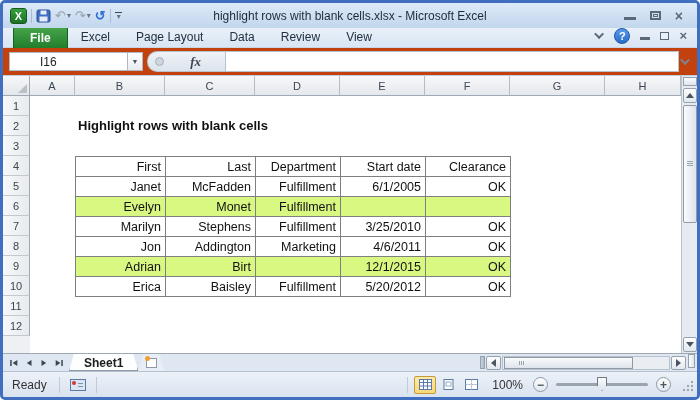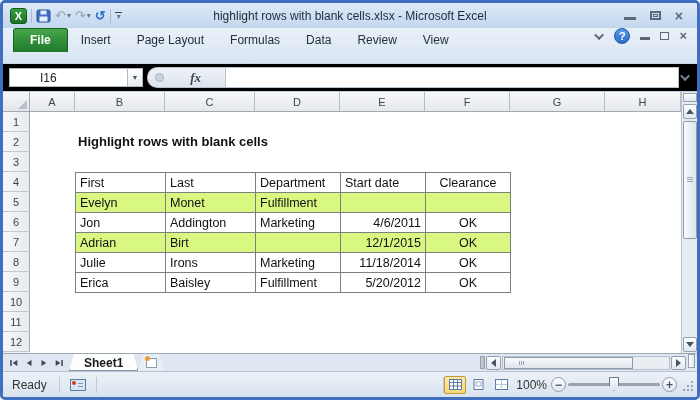--- a/index.html
+++ b/index.html
@@ -27,41 +27,41 @@
     color:#1f2a38; pointer-events:none; }
   .win-ctrls { margin-left:auto; display:flex; align-items:center; gap:14px;
     margin-right:14px; z-index:2; }
   .glyph-min { width:12px; height:3px; background:#5c6878; margin-top:6px; }
   .glyph-restore { width:11px; height:9px; border:2px solid #5c6878; position:relative; }
   .glyph-restore::after { content:""; position:absolute; left:1px; top:1px; right:1px; bottom:1px;
     border:1px solid #5c6878; }
   .glyph-close { font-size:14px; font-weight:bold; color:#5c6878; line-height:12px; }
 
   
-  .ribbonrow { height:36px; display:flex; align-items:flex-start;
+  .ribbonrow { height:20px; display:flex; align-items:center;
     background:linear-gradient(#e9f0f9,#d9e5f3); border-bottom:1px solid #c8d5e4; flex:0 0 auto; }
   .tab-file { margin-left:10px; padding:4px 16px 5px; color:#fff; font-size:12px; font-weight:bold;
     background:linear-gradient(#47a54b,#1e7a28); border:1px solid #16611e; border-bottom:none;
     border-radius:3px 3px 0 0; }
   .tab { padding:5px 13px 6px; font-size:12px; color:#22303f; }
   .ribbon-right { margin-left:auto; display:flex; align-items:center; gap:10px; margin-right:10px;
     padding-bottom:4px; }
   .chev-down { width:7px; height:7px; border-left:2px solid #5c6878; border-bottom:2px solid #5c6878;
     transform:rotate(-45deg) translateY(-2px); }
   .help-btn { width:16px; height:16px; border-radius:50%; background:linear-gradient(#5a9bea,#2b6cc8);
     border:1px solid #1d57a8; color:#fff; font-size:11px; font-weight:bold; display:flex;
     align-items:center; justify-content:center; }
   .g2-min { width:10px; height:3px; background:#5c6878; margin-top:5px; }
   .g2-restore { width:9px; height:8px; border:1.5px solid #5c6878; position:relative; background:#e9f0f9; }
   .g2-restore::before { content:""; position:absolute; left:2px; top:-4px; width:9px; height:8px;
     border:1.5px solid #5c6878; z-index:-1; }
   .g2-close { font-size:13px; font-weight:bold; color:#5c6878; line-height:10px; }
 
   
-  .formulabar { height:28px; background:#000000; display:flex; align-items:center;
+  .formulabar { height:28px; background:#c2410c; display:flex; align-items:center;
     padding:0 4px 0 6px; gap:0; flex:0 0 auto; border-bottom:1px solid #c0cddd; }
   .namebox { width:118px; height:19px; background:#fff; border:1px solid #aeb9c6;
     border-right:none; font-size:12px; color:#222; display:flex; align-items:center;
     padding-left:30px; }
   .namebox-dd { width:16px; height:19px; background:linear-gradient(#fdfdfd,#e8ecf1);
     border:1px solid #aeb9c6; display:flex; align-items:center; justify-content:center;
     font-size:7px; color:#4a5563; }
   .fx-pill { width:78px; height:21px; margin-left:4px; background:linear-gradient(#eef2f7,#dde4ec);
     border:1px solid #b7c2cf; border-radius:10px 0 0 10px; border-right:none; display:flex;
     align-items:center; }
@@ -88,21 +88,21 @@
   .main-col { flex:1 1 auto; display:flex; flex-direction:column; }
   .colhdrs { height:20px; display:flex; flex:0 0 auto; }
   .colhdr { background:linear-gradient(#f7f8fa,#e5e8ec); border-right:1px solid #b4bcc5;
     border-bottom:1px solid #9fa9b4; font-size:11px; color:#3c4654; display:flex;
     align-items:center; justify-content:center; }
   .cells { flex:1 1 auto; position:relative; background:#fff; }
   .doc-title { position:absolute; left:48px; top:22px; font-size:13px; font-weight:bold;
     color:#111; }
   table.datatable { position:absolute; left:45px; top:60px; border-collapse:collapse; }
   .datatable td,.datatable th { border:1px solid #7f7f7f; height:20px; font-size:12.5px;
-    font-weight:normal; color:#111; padding:0 4px; background:#fff; }
+    font-weight:normal; color:#111; padding:0 4px; background:#fff;text-align:right; }
   .col-b{width:90px;} .col-c{width:90px;} .col-d{width:85px;} .col-e{width:85px;} .col-f{width:85px;}
   .al{text-align:left;} .ar{text-align:right;} .ac{text-align:center;}
   tr.hl td { background:#d9f882; }
 
   
   .vscroll { width:16px; flex:0 0 auto; background:#e6ebf1; border-left:1px solid #b7c2cf;
     display:flex; flex-direction:column; align-items:center; }
   .vsplit { width:14px; height:9px; margin:1px 0; background:linear-gradient(#fdfdfd,#dfe5ec);
     border:1px solid #96a1ae; }
   .sbtn { width:14px; height:15px; background:linear-gradient(#fdfdfd,#e2e8ef);
@@ -153,21 +153,21 @@
     border-top:1px solid #b4c1d1; display:flex; align-items:center; flex:0 0 auto;
     border-radius:0 0 2px 2px; }
   .status-mode { font-size:12px; color:#333; padding:0 12px 0 9px; }
   .sb-sep { width:1px; height:16px; background:#c0cbd8; }
   .macro-ico { width:16px; height:12px; margin:0 10px; background:#dce6f2;
     border:1px solid #5b7aa6; position:relative; }
   .macro-ico::before { content:""; position:absolute; left:1px; top:1px; width:4px; height:4px;
     border-radius:50%; background:#d43a2a; }
   .macro-ico::after { content:""; position:absolute; right:2px; left:7px; top:3px; height:6px;
     background:repeating-linear-gradient(#7d96b8 0 1px,transparent 1px 3px); }
-  .sb-right { margin-left:auto; display:flex; align-items:center; gap:0; padding-right:4px; }
+  .sb-right { margin-left:auto; display:flex; align-items:center; gap:6px; padding-right:4px; }
   .viewbtns { display:flex; align-items:center; gap:1px; }
   .vbtn { width:22px; height:18px; border:1px solid transparent; border-radius:2px;
     display:flex; align-items:center; justify-content:center; }
   .vbtn.sel { background:linear-gradient(#fdeaa9,#f7d877); border-color:#c29a3a; }
   .zoom-label { font-size:12px; color:#333; margin:0 4px; }
   .zbtn { width:15px; height:15px; border-radius:50%; background:linear-gradient(#fdfdfd,#e2e8ef);
     border:1px solid #8f9aa6; color:#4a5563; font-size:12px; font-weight:bold; line-height:12px;
     display:flex; align-items:center; justify-content:center; }
   .ztrack { width:92px; height:3px; background:#9aa4af; border-radius:2px; position:relative;
     margin:0 2px; }
@@ -213,23 +213,22 @@
     <div class="win-title">highlight rows with blank cells.xlsx  -  Microsoft Excel</div>
     <div class="win-ctrls">
       <span class="glyph-min"></span>
       <span class="glyph-restore"></span>
       <span class="glyph-close">×</span>
     </div>
   </div>
 
   <div class="ribbonrow">
     <div class="tab-file">File</div>
-    <div class="tab">Insert</div>
+    <div class="tab">Excel</div>
     <div class="tab">Page Layout</div>
-    <div class="tab">Formulas</div>
     <div class="tab">Data</div>
     <div class="tab">Review</div>
     <div class="tab">View</div>
     <div class="ribbon-right">
       <span class="chev-down"></span>
       <span class="help-btn">?</span>
       <span class="g2-min"></span>
       <span class="g2-restore"></span>
       <span class="g2-close">×</span>
     </div>
@@ -289,46 +288,53 @@
               <col class="col-f">
           </colgroup>
           <tbody>
               <tr>
             <th class="al">First</th>
             <th class="al">Last</th>
             <th class="al">Department</th>
             <th class="al">Start date</th>
             <th class="ac">Clearance</th>
           </tr>
+          <tr>
+            <td class="al">Janet</td>
+            <td class="al">McFadden</td>
+            <td class="al">Fulfillment</td>
+            <td class="ar">6/1/2005</td>
+            <td class="ac">OK</td>
+          </tr>
           <tr class="hl">
             <td class="al">Evelyn</td>
             <td class="al">Monet</td>
             <td class="al">Fulfillment</td>
             <td class="ar"></td>
             <td class="ac"></td>
           </tr>
           <tr>
+            <td class="al">Marilyn</td>
+            <td class="al">Stephens</td>
+            <td class="al">Fulfillment</td>
+            <td class="ar">3/25/2010</td>
+            <td class="ac">OK</td>
+          </tr>
+          <tr>
             <td class="al">Jon</td>
             <td class="al">Addington</td>
             <td class="al">Marketing</td>
             <td class="ar">4/6/2011</td>
             <td class="ac">OK</td>
           </tr>
           <tr class="hl">
             <td class="al">Adrian</td>
             <td class="al">Birt</td>
             <td class="al"></td>
             <td class="ar">12/1/2015</td>
-            <td class="ac">OK</td>
-          </tr>
-          <tr>
-            <td class="al">Julie</td>
-            <td class="al">Irons</td>
-            <td class="al">Marketing</td>
-            <td class="ar">11/18/2014</td>
             <td class="ac">OK</td>
           </tr>
           <tr>
             <td class="al">Erica</td>
             <td class="al">Baisley</td>
             <td class="al">Fulfillment</td>
             <td class="ar">5/20/2012</td>
             <td class="ac">OK</td>
           </tr>
         </tbody>

